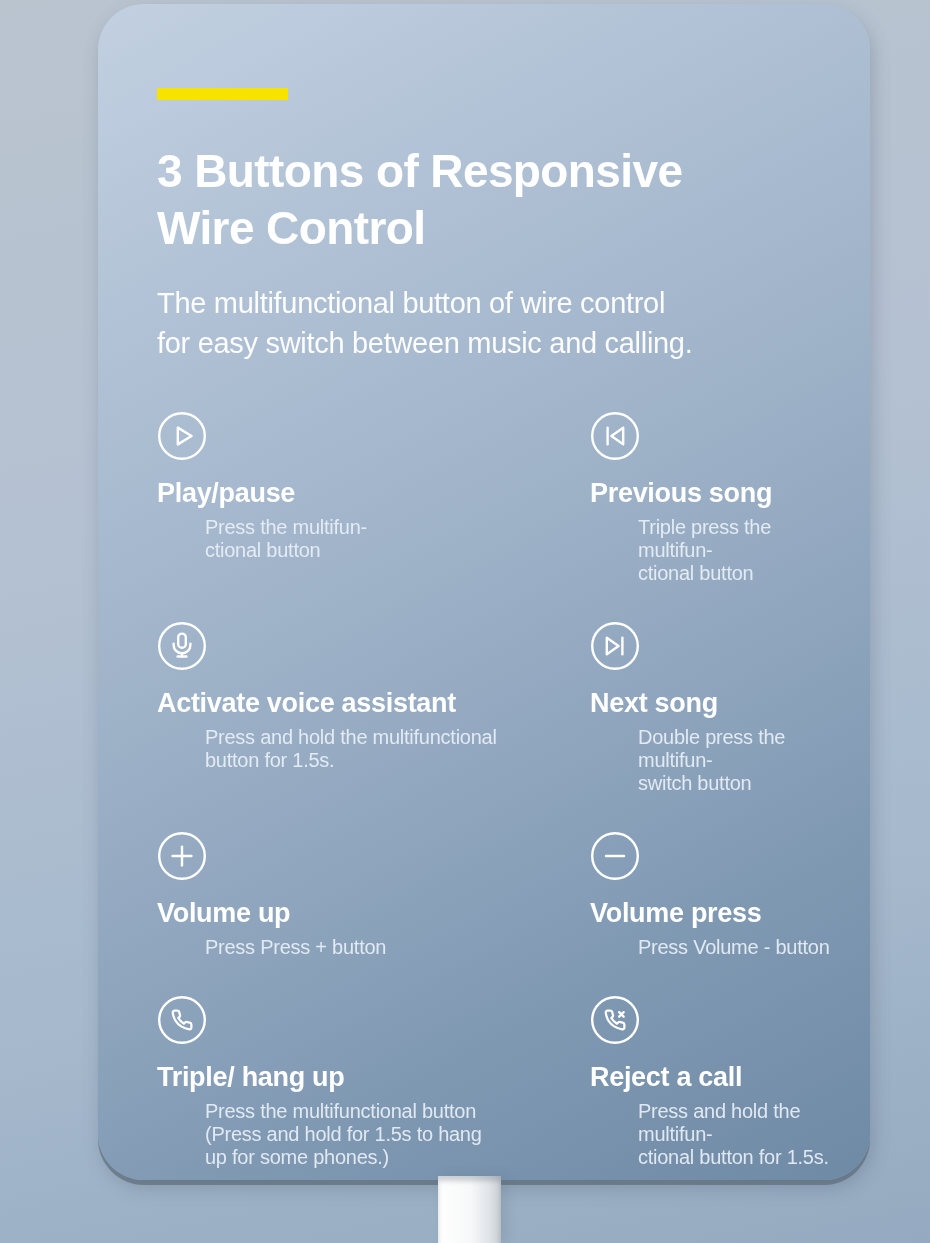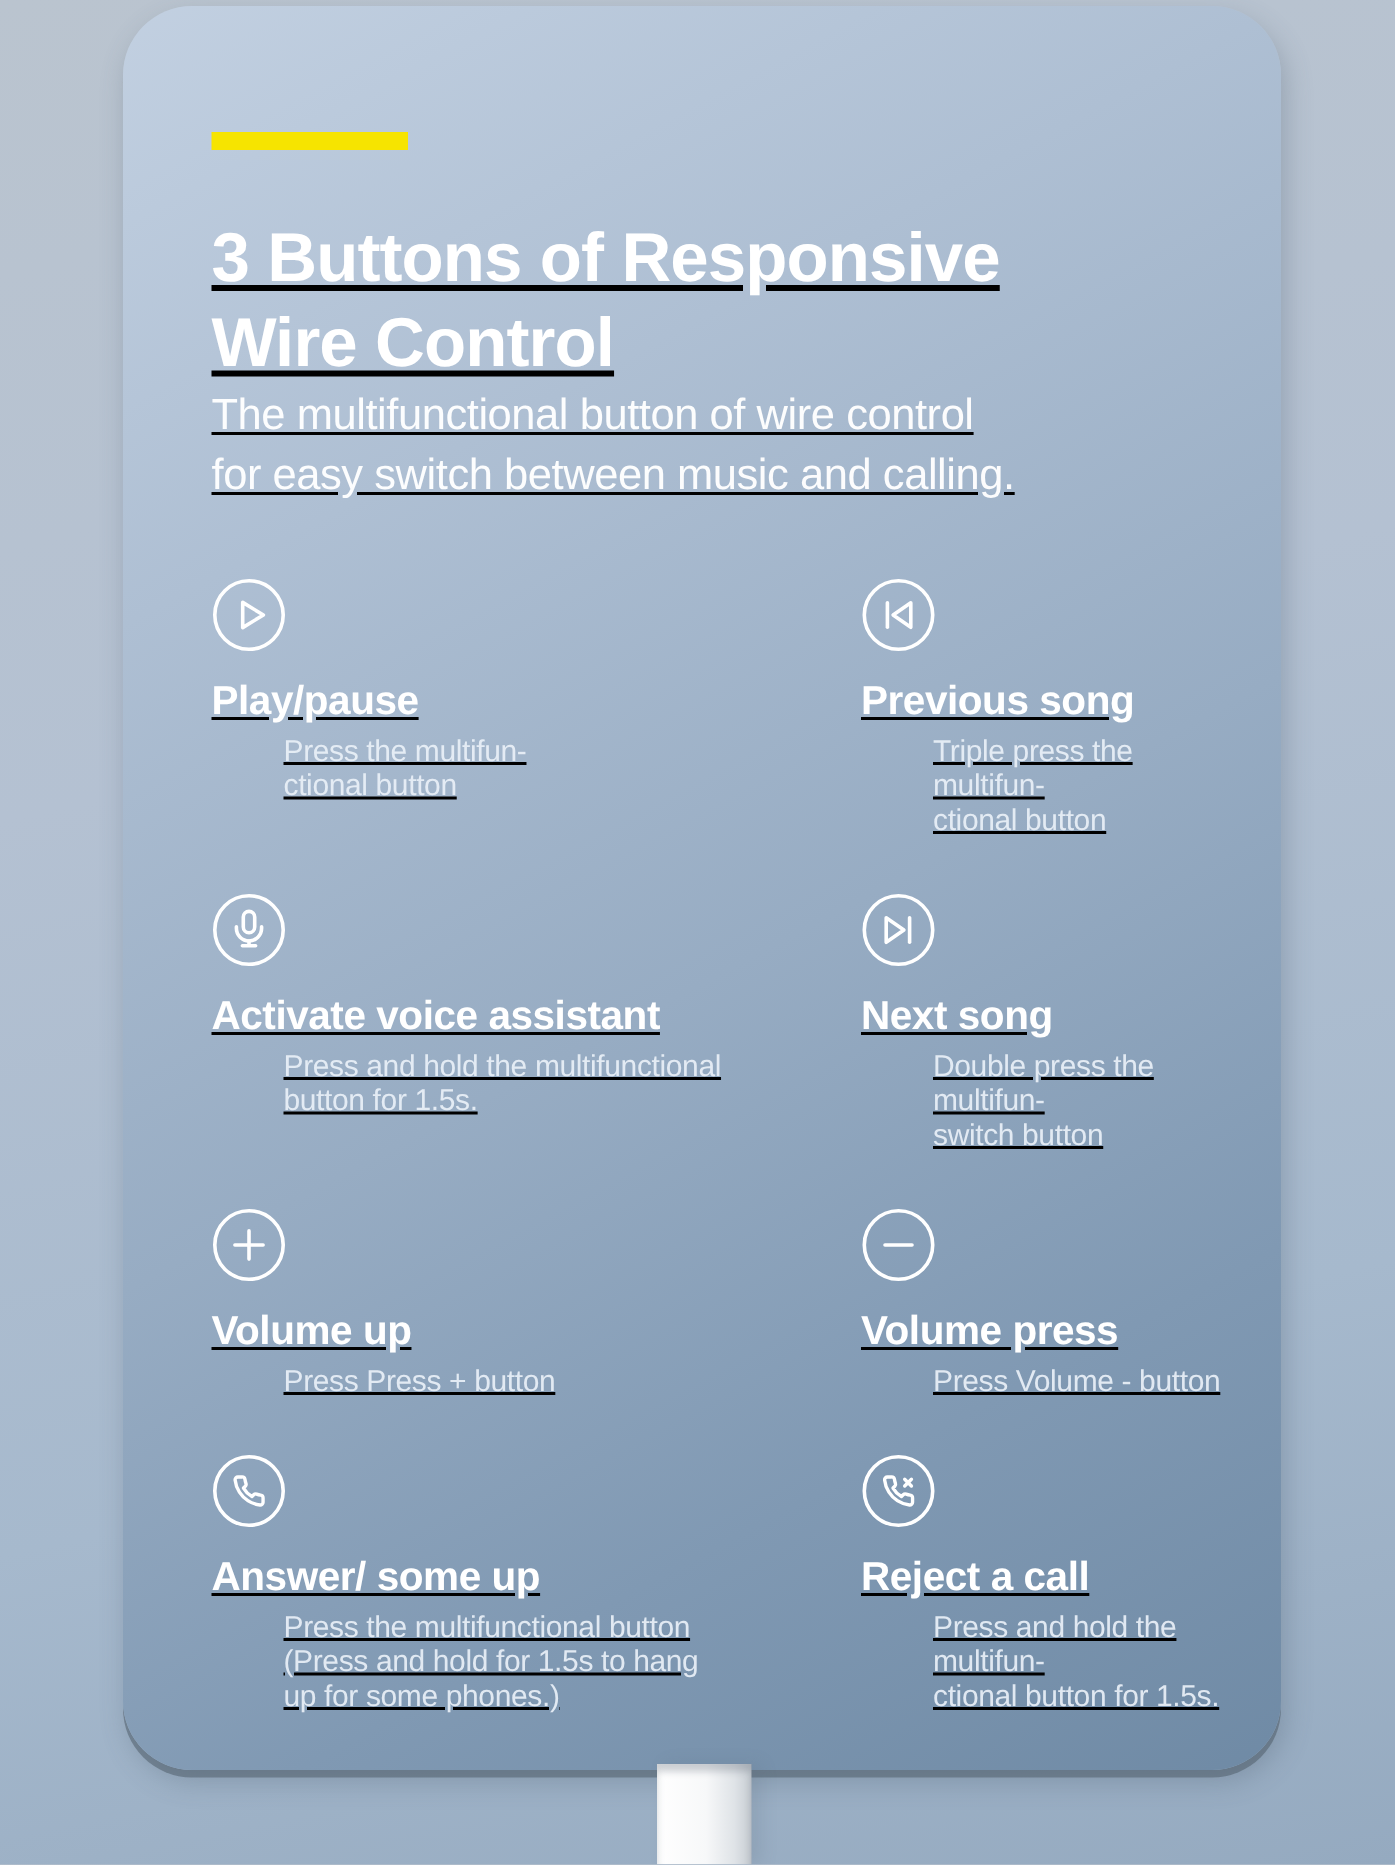--- a/index.html
+++ b/index.html
@@ -4,35 +4,34 @@
 <style>
   html,body{margin:0;padding:0;background:#b3bfcc;}
   .canvas{
     position:relative;
     width:930px;height:1243px;
     overflow:hidden;
     font-family:"Liberation Sans","DejaVu Sans",sans-serif;
     background:linear-gradient(168deg,#bac4cf 0%,#b4c1d2 38%,#a6b9cd 72%,#95aac0 100%);
   }
   .card{
-    position:absolute;left:82px;top:4px;width:772px;height:1176px;
+    position:absolute;left:98px;top:4px;width:772px;height:1176px;
     border-radius:46px;
     background:linear-gradient(152deg,#c2d0e1 0%,#aebfd3 26%,#97acc3 54%,#8099b3 78%,#6f8aa5 100%);
     box-shadow:0 5px 0 rgba(73,87,100,0.50), 3px 8px 18px rgba(76,92,108,0.30);
     z-index:1;
-    text-decoration:underline;
   }
   .content{padding:84px 22px 0 59px;}
   .accent-bar{width:131px;height:12px;margin-bottom:43px;}
   h1.page-title{
     margin:0;color:#ffffff;font-size:46px;line-height:57px;font-weight:700;
     letter-spacing:-0.6px;white-space:pre-line;
   }
   .page-subtitle{
-    color:rgba(255,255,255,0.96);
+    margin-top:26px;color:rgba(255,255,255,0.96);
     font-size:29px;line-height:40px;font-weight:400;letter-spacing:-0.3px;
     white-space:pre-line;
   }
   .features-grid{
     margin-top:48px;
     display:grid;grid-template-columns:397px 1fr;row-gap:30px;gap:36px;
   }
   .feature .ic{display:block;width:50px;height:50px;}
   .ic circle,.ic line,.ic polygon,.ic path,.ic rect{
     fill:none;stroke:#ffffff;stroke-width:2.4;stroke-linecap:round;stroke-linejoin:round;
@@ -146,21 +145,21 @@
 
         <div class="feature">
           <span>
             <svg class="ic" viewBox="0 0 50 50">
               <circle cx="25" cy="25" r="22.8"></circle>
               <g transform="translate(13.75,13.75) scale(0.9375)">
                 <path d="M22 16.92v3a2 2 0 0 1-2.18 2 19.79 19.79 0 0 1-8.63-3.07 19.5 19.5 0 0 1-6-6A19.79 19.79 0 0 1 2.12 4.18 2 2 0 0 1 4.11 2h3a2 2 0 0 1 2 1.72 12.84 12.84 0 0 0 .7 2.81 2 2 0 0 1-.45 2.11L8.09 9.91a16 16 0 0 0 6 6l1.27-1.27a2 2 0 0 1 2.11-.45 12.84 12.84 0 0 0 2.81.7A2 2 0 0 1 22 16.92z"></path>
               </g>
             </svg>
           </span>
-          <div class="feature-title">Answer/ some up</div>
+          <div class="feature-title">Triple/ hang up</div>
           <div class="feature-desc">Press the multifunctional button
 (Press and hold  for 1.5s to hang
 up for some phones.)</div>
         </div>
 
         <div class="feature">
           <span>
             <svg class="ic" viewBox="0 0 50 50">
               <circle cx="25" cy="25" r="22.8"></circle>
               <g transform="translate(13.75,13.75) scale(0.9375)">

